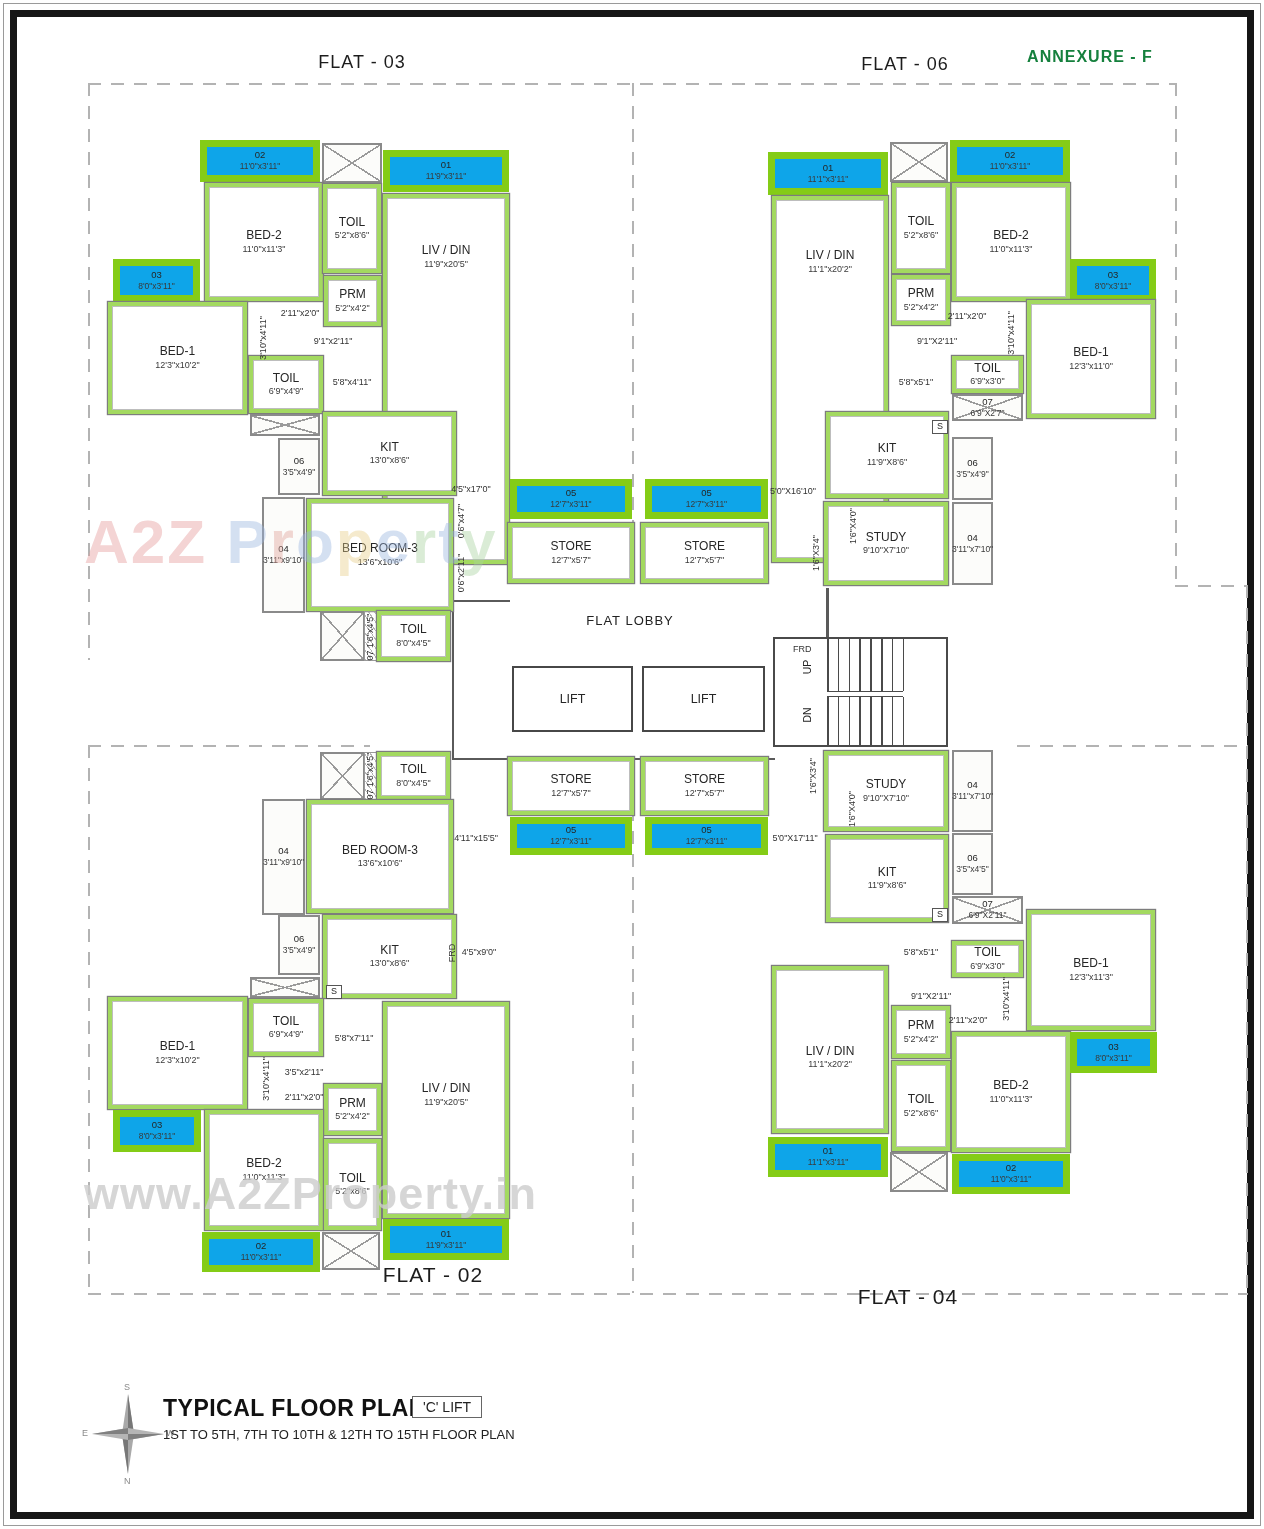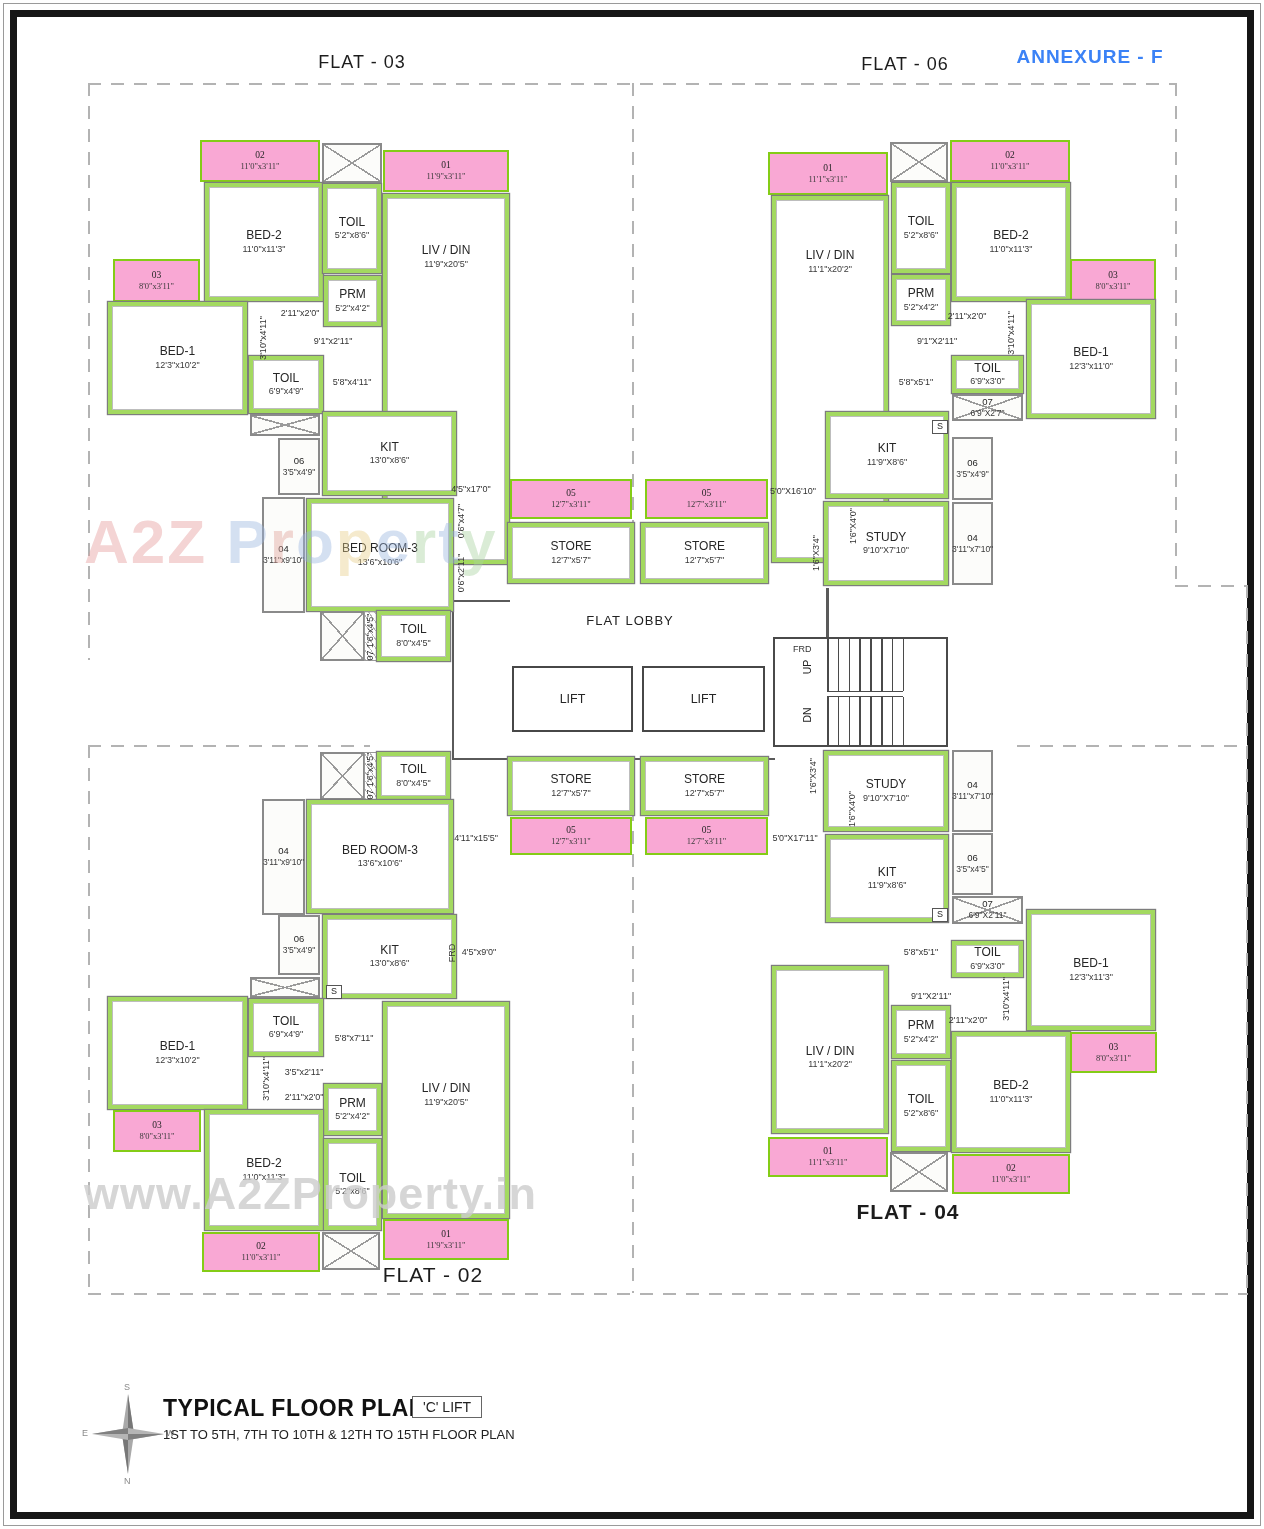--- a/index.html
+++ b/index.html
@@ -10,21 +10,21 @@
   
   .dh{position:absolute;height:2px;background:repeating-linear-gradient(90deg,#b3b3b3 0 13px,transparent 13px 23px);}
   .dv{position:absolute;width:2px;background:repeating-linear-gradient(180deg,#b3b3b3 0 13px,transparent 13px 23px);}
 
   
   .wall{position:absolute;background:#5a5a5a;}
 
   
   .room{position:absolute;box-sizing:border-box;}
   .t-room{background:#fff;border:4px solid #a3d960;box-shadow:0 0 0 1.2px #7d7d7d, inset 0 0 0 1px #bdbdbd;}
-  .t-balc{background:#f9a8d4;border:2px solid #84cc16;font-family:Liberation Serif, serif;}
+  .t-balc{background:#0ea5e9;border:7px solid #84cc16;}
   .t-shaft{background:#fcfcfa;border:2px solid #8a8a8a;}
   .t-duct{background:#fcfcfa;border:2px solid #8a8a8a;background-image:
       linear-gradient(to top right, transparent calc(50% - 0.8px), #9a9a9a calc(50% - 0.8px), #9a9a9a calc(50% + 0.8px), transparent calc(50% + 0.8px)),
       linear-gradient(to bottom right, transparent calc(50% - 0.8px), #9a9a9a calc(50% - 0.8px), #9a9a9a calc(50% + 0.8px), transparent calc(50% + 0.8px));}
   .t-hatch{background:repeating-linear-gradient(55deg,#b5b5b5 0 1px,transparent 1px 5px);border:1.5px solid #999;}
   .t-lift{background:#fff;border:2.5px solid #474747;}
   .t-sbox{background:#fff;border:1.5px solid #555;}
   .t-stair{background:#fff;border:2px solid #4a4a4a;}
 
   .rlabel{position:absolute;left:0;right:0;top:50%;transform:translateY(-50%);display:flex;flex-direction:column;align-items:center;justify-content:center;text-align:center;line-height:1.3;pointer-events:none;}
@@ -35,21 +35,21 @@
   .t-lift .rname{font-size:12.5px;}
   .t-sbox .rname{font-size:9px;}
 
   .dim{position:absolute;font-size:9px;color:#333;white-space:nowrap;transform:translate(-50%,-50%);pointer-events:none;}
   .dim.rot{transform:translate(-50%,-50%) rotate(-90deg);}
   .dim.big{font-size:13px;color:#222;letter-spacing:1px;}
 
   .flatlab{position:absolute;transform:translate(-50%,-50%);color:#1c1c1c;white-space:nowrap;letter-spacing:1px;}
   .flatlab.top{font-size:18px;}
   .flatlab.bot{font-size:21px;}
-  .annex{position:absolute;transform:translate(-50%,-50%);font-size:19px;font-weight:600;color:#3b82f6;letter-spacing:1px;white-space:nowrap;}
+  .annex{position:absolute;transform:translate(-50%,-50%);font-size:16px;font-weight:600;color:#15803d;letter-spacing:1px;white-space:nowrap;}
 
   
   .wm-big{position:absolute;left:84px;top:506px;font-size:62px;font-weight:bold;letter-spacing:2px;opacity:0.42;white-space:nowrap;pointer-events:none;z-index:40;}
   .wm-url{position:absolute;left:84px;top:1168px;font-size:45px;font-weight:bold;color:#cdcdcd;opacity:0.8;letter-spacing:1px;white-space:nowrap;pointer-events:none;z-index:40;}
 
   
   .tb-title{position:absolute;left:163px;top:1395px;font-size:23px;font-weight:bold;color:#111;letter-spacing:0.5px;white-space:nowrap;}
   .tb-sub{position:absolute;left:163px;top:1427px;font-size:13px;color:#222;white-space:nowrap;}
   .tb-wing{position:absolute;left:412px;top:1396px;border:1.5px solid #666;padding:2px 10px;font-size:14px;color:#222;white-space:nowrap;background:#fff;}
   .compass{position:absolute;left:88px;top:1386px;width:80px;height:100px;}
@@ -76,21 +76,21 @@
 
   <div class="wall" style="left:452px;top:600px;width:2px;height:160px;"></div>
   <div class="wall" style="left:452px;top:758px;width:323px;height:2px;"></div>
   <div class="wall" style="left:452px;top:600px;width:58px;height:2px;"></div>
   <div class="wall" style="left:826px;top:588px;width:3px;height:49px;"></div>
 
   <div class="flatlab top" style="left:362px;top:62px;">FLAT - 03</div>
   <div class="flatlab top" style="left:905px;top:64px;">FLAT - 06</div>
   <div class="annex" style="left:1090px;top:57px;">ANNEXURE - F</div>
   <div class="flatlab bot" style="left:433px;top:1275px;">FLAT - 02</div>
-  <div class="flatlab bot" style="left:908px;top:1212px;font-weight:bold;">FLAT - 04</div>
+  <div class="flatlab bot" style="left:908px;top:1297px;">FLAT - 04</div>
 
   <div id="plan">
       <div class="room t-balc" style="left: 200px; top: 140px; width: 120px; height: 42px;">
         <div class="rlabel">
           <div class="rname">02</div>
           <div class="rdims">11'0"x3'11"</div>
         </div>
       </div>
       <div class="room t-duct" style="left: 322px; top: 143px; width: 60px; height: 40px;"></div>
       <div class="room t-balc" style="left: 383px; top: 150px; width: 126px; height: 42px;">

